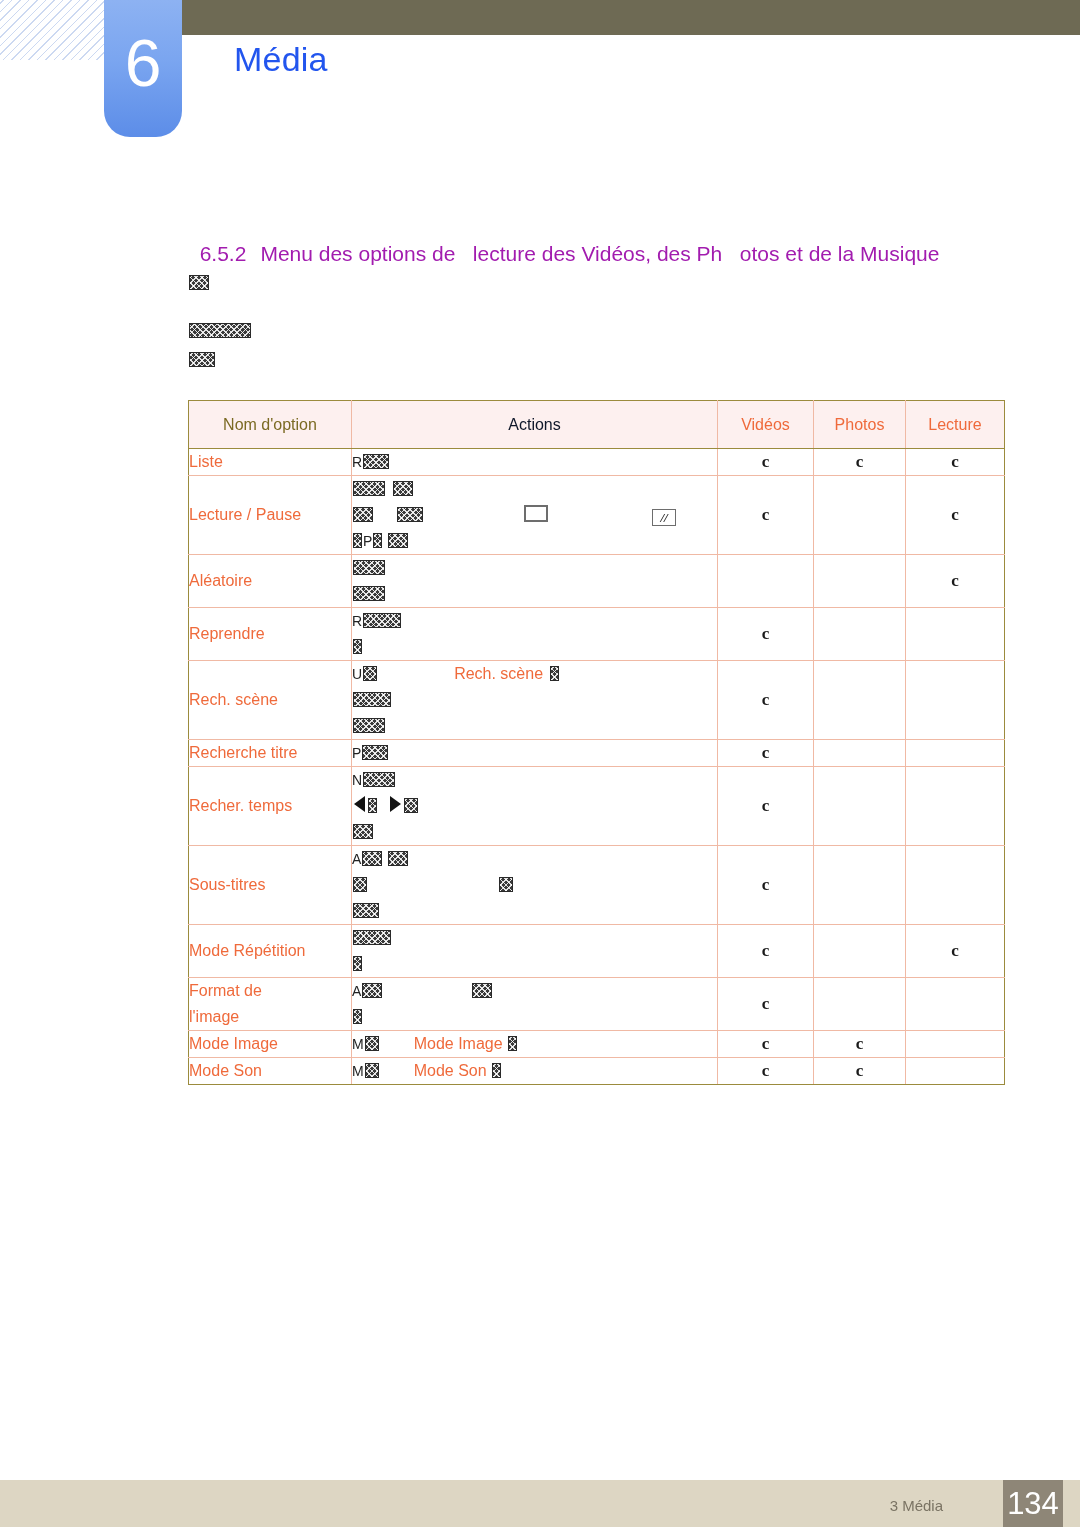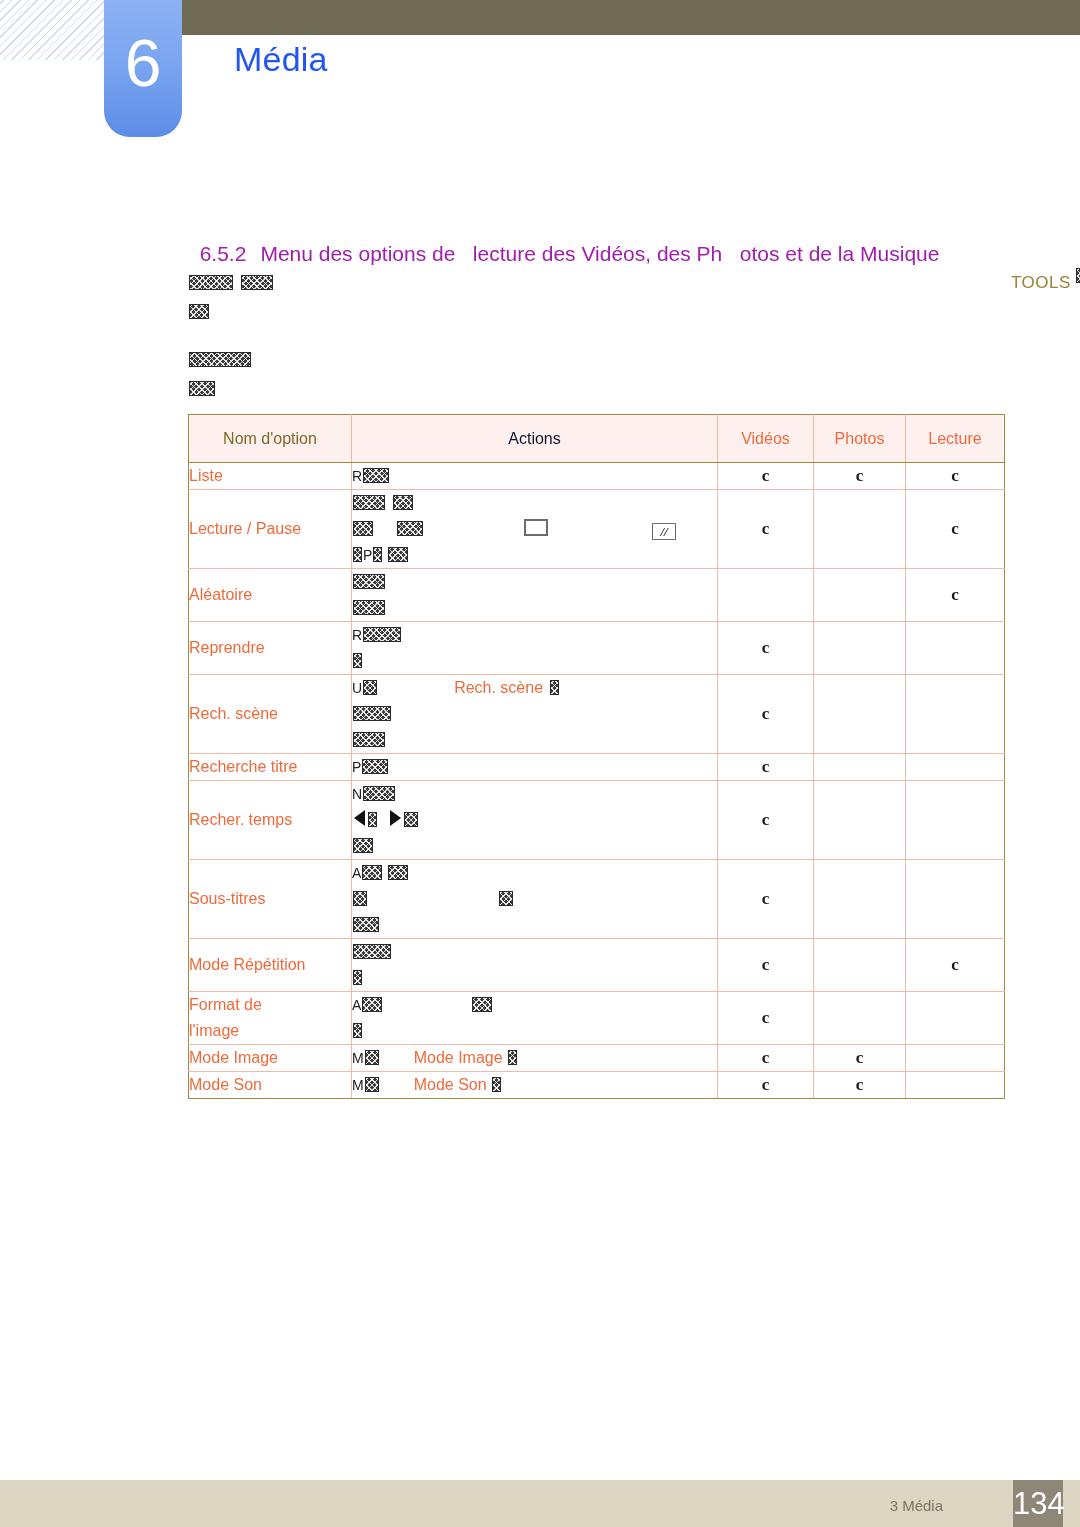--- a/index.html
+++ b/index.html
@@ -106,21 +106,21 @@
   .notes { position:absolute; left:188px; top:268px; width:820px; }
   .note-line { height:29px; line-height:29px; font-size:15px; color:#222; white-space:nowrap; }
   .gap { height:19px; }
   .tools-word {
     position:absolute; left:823px;
     color:#9a8334; font-size:17px; letter-spacing:.5px;
   }
 
   
   table.opts {
-    position:absolute; left:188px; top:414px;
+    position:absolute; left:188px; top:400px;
     width:816px;
     border-collapse:collapse;
     table-layout:fixed;
     border-radius:10px;
   }
   table.opts th, table.opts td {
     border:1px solid #f0b9a4;
     vertical-align:middle;
     padding:0;
   }
@@ -171,44 +171,41 @@
   .footer-bar {
     position:absolute; left:0; bottom:0; width:1080px; height:47px;
     background:#ddd6c3;
   }
   .footer-label {
     position:absolute; right:137px; bottom:13px;
     font-size:15px; color:#7a7363;
   }
   .footer-page {
     position:absolute; right:17px; bottom:0;
-    width:50px; height:47px;
+    width:60px; height:47px;
     background:#8e8677; color:#ffffff;
     font-size:31px; line-height:47px; text-align:center;
   }
 </style>
 </head>
 <body>
 
 <div class="hatch"></div>
 <div class="olivebar"></div>
 
 <div class="chaptab">
   <div class="chapnum">6</div>
 </div>
 <div class="chaptitle">Média</div>
 
 <div class="sec-head">
   <span class="sec-num">6.5.2</span><span>Menu des options de   lecture des Vidéos, des Ph   otos et de la Musique</span>
 </div>
 
 <div class="notes">
-  <div class="note-line" id="note0"><span class="tofu w7"></span><span class="spacer-x" style="width: 6px;"></span><span class="tofu w5"></span>
-    <span class="tools-word">TOOLS</span><span class="tofu w2" style="position:absolute;left:887px;"></span>
-  </div>
   <div class="note-line" id="note1"><span class="tofu w3"></span></div>
   <div class="gap"></div>
   <div class="note-line" id="note2"><span class="tofu w10"></span></div>
   <div class="note-line" id="note3"><span class="tofu w4"></span></div>
 </div>
 
 <table class="opts">
   <colgroup>
     <col class="c1">
       <col class="c2">

